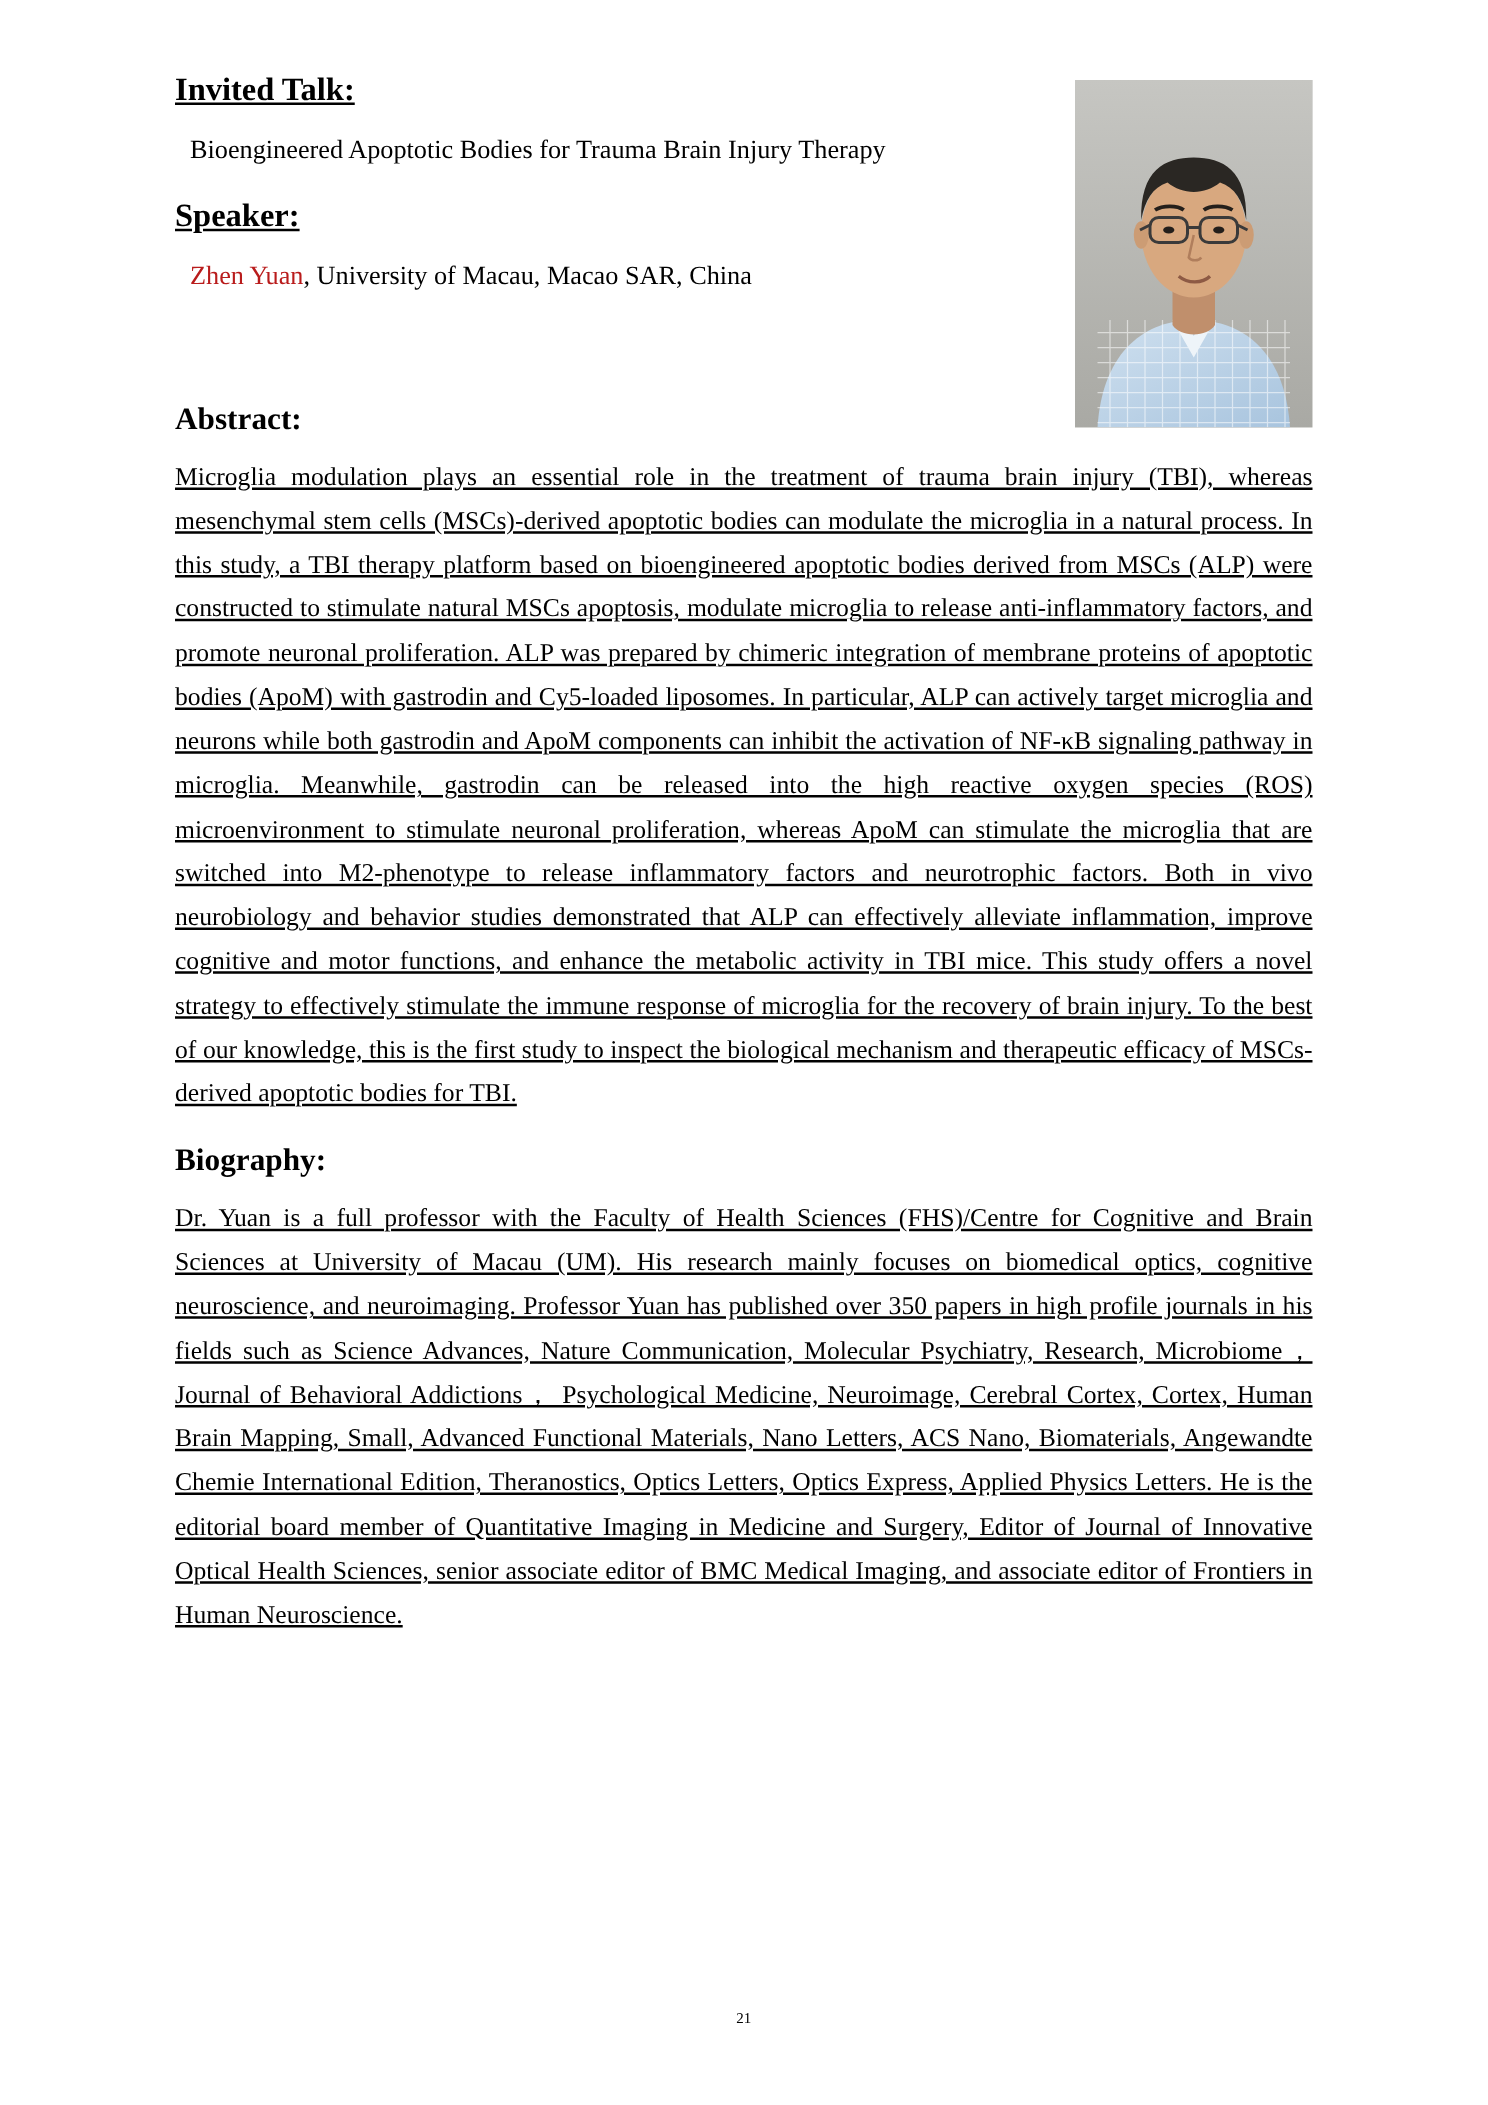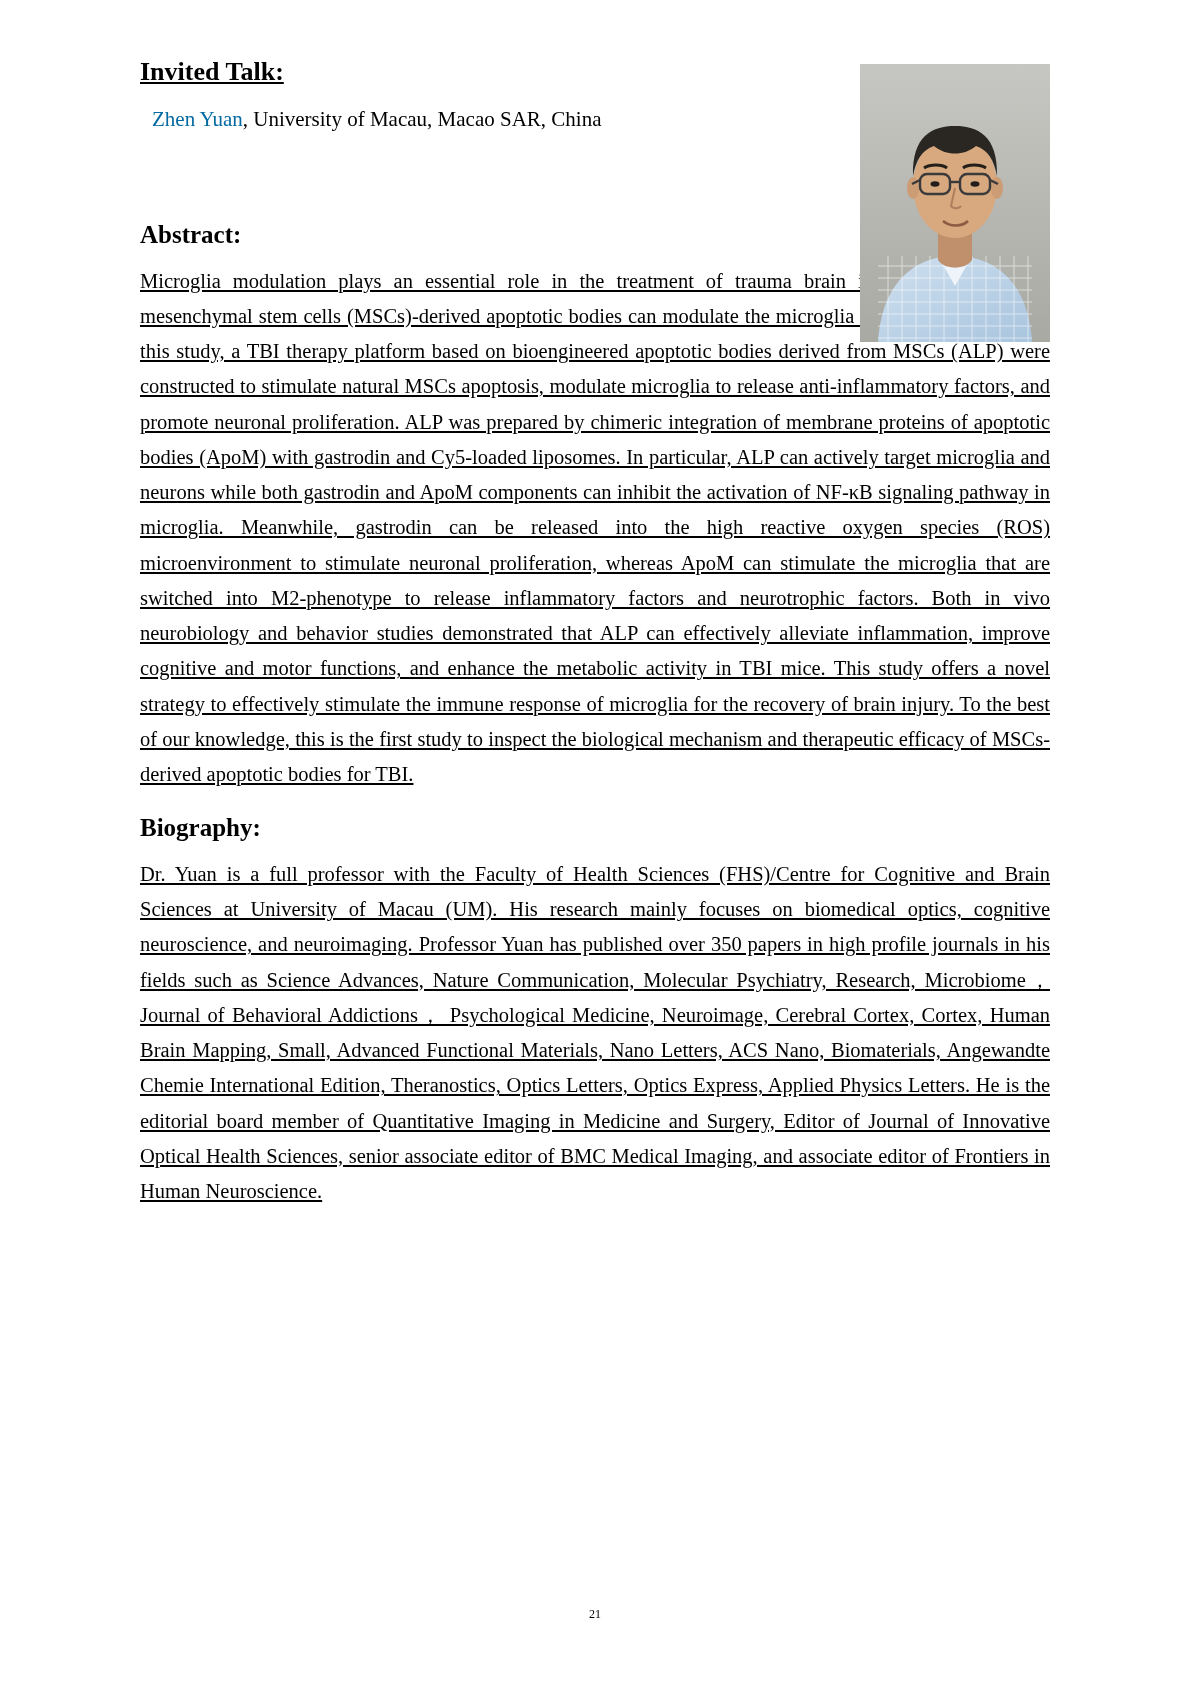--- a/index.html
+++ b/index.html
@@ -43,21 +43,21 @@
     padding-left: 12px;
     width: 640px;
   }
   .speaker-line {
     font-size: 21px;
     line-height: 1.55;
     margin: 0 0 16px 0;
     padding-left: 12px;
   }
   .speaker-name {
-    color: #0369a1;
+    color: #b91c1c;
   }
   .portrait {
     position: absolute;
     right: 0;
     top: 8px;
     width: 190px;
     height: 278px;
     overflow: hidden;
     background: #b9b9b5;
   }
@@ -158,21 +158,23 @@
         <path d="M103 104 C108 100 120 100 126 104" stroke="#241f1b" stroke-width="3" fill="none"></path>
 
         <path d="M95 124 L91 142 C93 145 99 145 101 142" stroke="#b07e5c" stroke-width="2" fill="none"></path>
 
         <path d="M83 157 C90 163 102 163 108 157" stroke="#8d5a44" stroke-width="2.6" fill="none"></path>
       </svg>
     </div>
 
     <h1 class="section-heading">Invited Talk:</h1>
 
+    <p class="talk-title">Bioengineered Apoptotic Bodies for Trauma Brain Injury Therapy</p>
 
+    <h1 class="section-heading">Speaker:</h1>
 
     <p class="speaker-line"><span class="speaker-name">Zhen Yuan</span><span>, University of Macau, Macao SAR, China</span></p>
 
     <div class="spacer-after-speaker"></div>
 
     <div class="abstract-block">
       <h2 class="block-heading">Abstract:</h2>
       <p class="body-text">Microglia modulation plays an essential role in the treatment of trauma brain injury (TBI), whereas mesenchymal stem cells (MSCs)-derived apoptotic bodies can modulate the microglia in a natural process. In this study, a TBI therapy platform based on bioengineered apoptotic bodies derived from MSCs (ALP) were constructed to stimulate natural MSCs apoptosis, modulate microglia to release anti-inflammatory factors, and promote neuronal proliferation. ALP was prepared by chimeric integration of membrane proteins of apoptotic bodies (ApoM) with gastrodin and Cy5-loaded liposomes. In particular, ALP can actively target microglia and neurons while both gastrodin and ApoM components can inhibit the activation of NF-κB signaling pathway in microglia. Meanwhile, gastrodin can be released into the high reactive oxygen species (ROS) microenvironment to stimulate neuronal proliferation, whereas ApoM can stimulate the microglia that are switched into M2-phenotype to release inflammatory factors and neurotrophic factors. Both in vivo neurobiology and behavior studies demonstrated that ALP can effectively alleviate inflammation, improve cognitive and motor functions, and enhance the metabolic activity in TBI mice. This study offers a novel strategy to effectively stimulate the immune response of microglia for the recovery of brain injury. To the best of our knowledge, this is the first study to inspect the biological mechanism and therapeutic efficacy of MSCs-derived apoptotic bodies for TBI.</p>
     </div>
 

